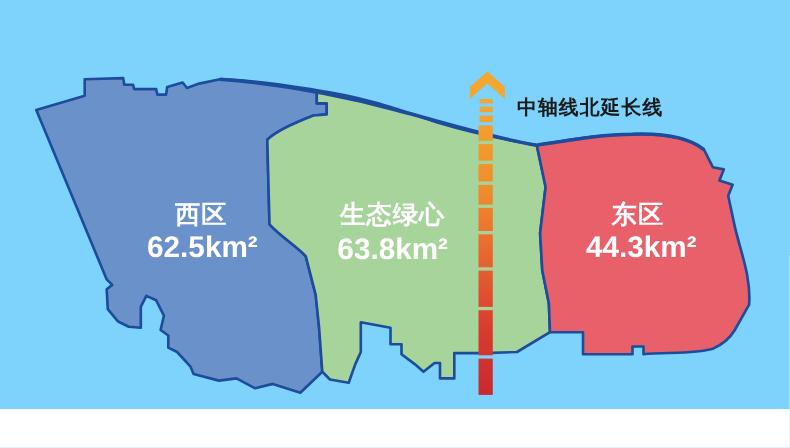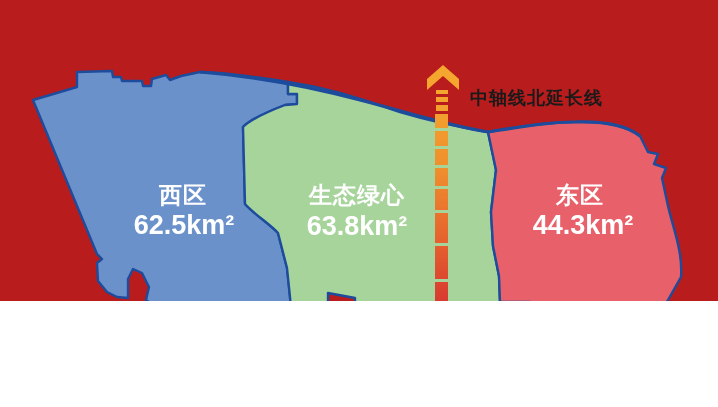--- a/index.html
+++ b/index.html
@@ -4,22 +4,22 @@
 <style>
   html, body {
     margin: 0;
     padding: 0;
     background: #ffffff;
     font-family: "Liberation Sans", sans-serif;
   }
   .stage {
     position: relative;
     width: 718px;
-    height: 301px;
-    background: #b91c1c;
+    height: 372px;
+    background: #7dd3fc;
     overflow: hidden;
   }
   svg { display: block; }
   .region-name  { font-size: 23px; font-weight: 700; letter-spacing: 1px; }
   .region-area  { font-size: 27px; font-weight: 700; }
   .axis-label   { font-size: 18px; font-weight: 700; letter-spacing: 1px; }
 </style>
 </head>
 <body>
 

